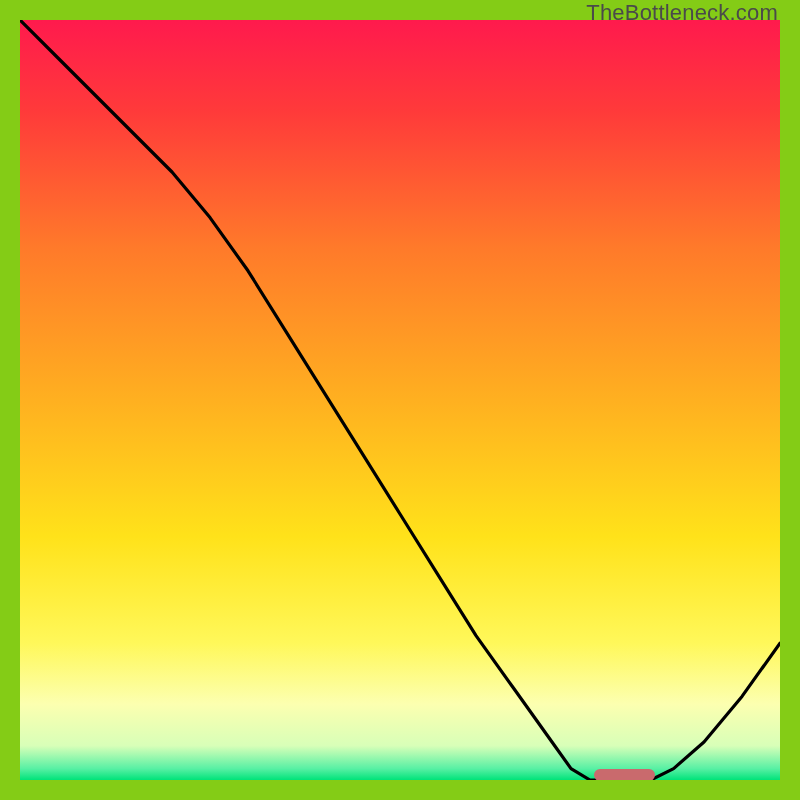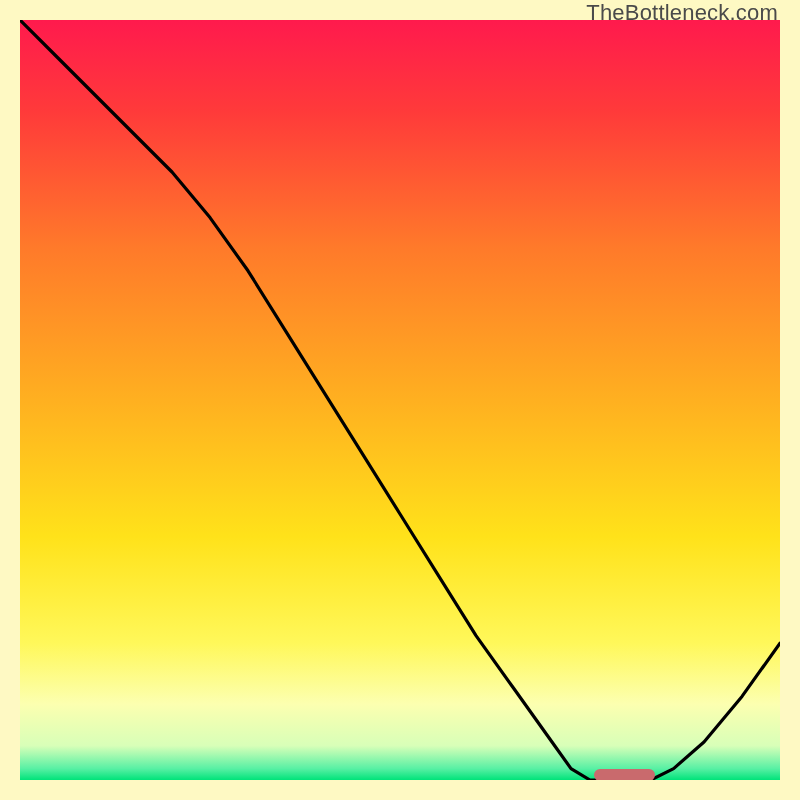--- a/index.html
+++ b/index.html
@@ -7,21 +7,21 @@
     padding: 0;
     width: 800px;
     height: 800px;
     background: #000;
     font-family: Arial, Helvetica, sans-serif;
   }
   .frame {
     position: relative;
     width: 800px;
     height: 800px;
-    background: #fef9c3;
+    background: #84cc16;
   }
   .plot-area {
     position: absolute;
     left: 20px;
     top: 20px;
     width: 760px;
     height: 760px;
     overflow: hidden;
   }
   .gradient {

